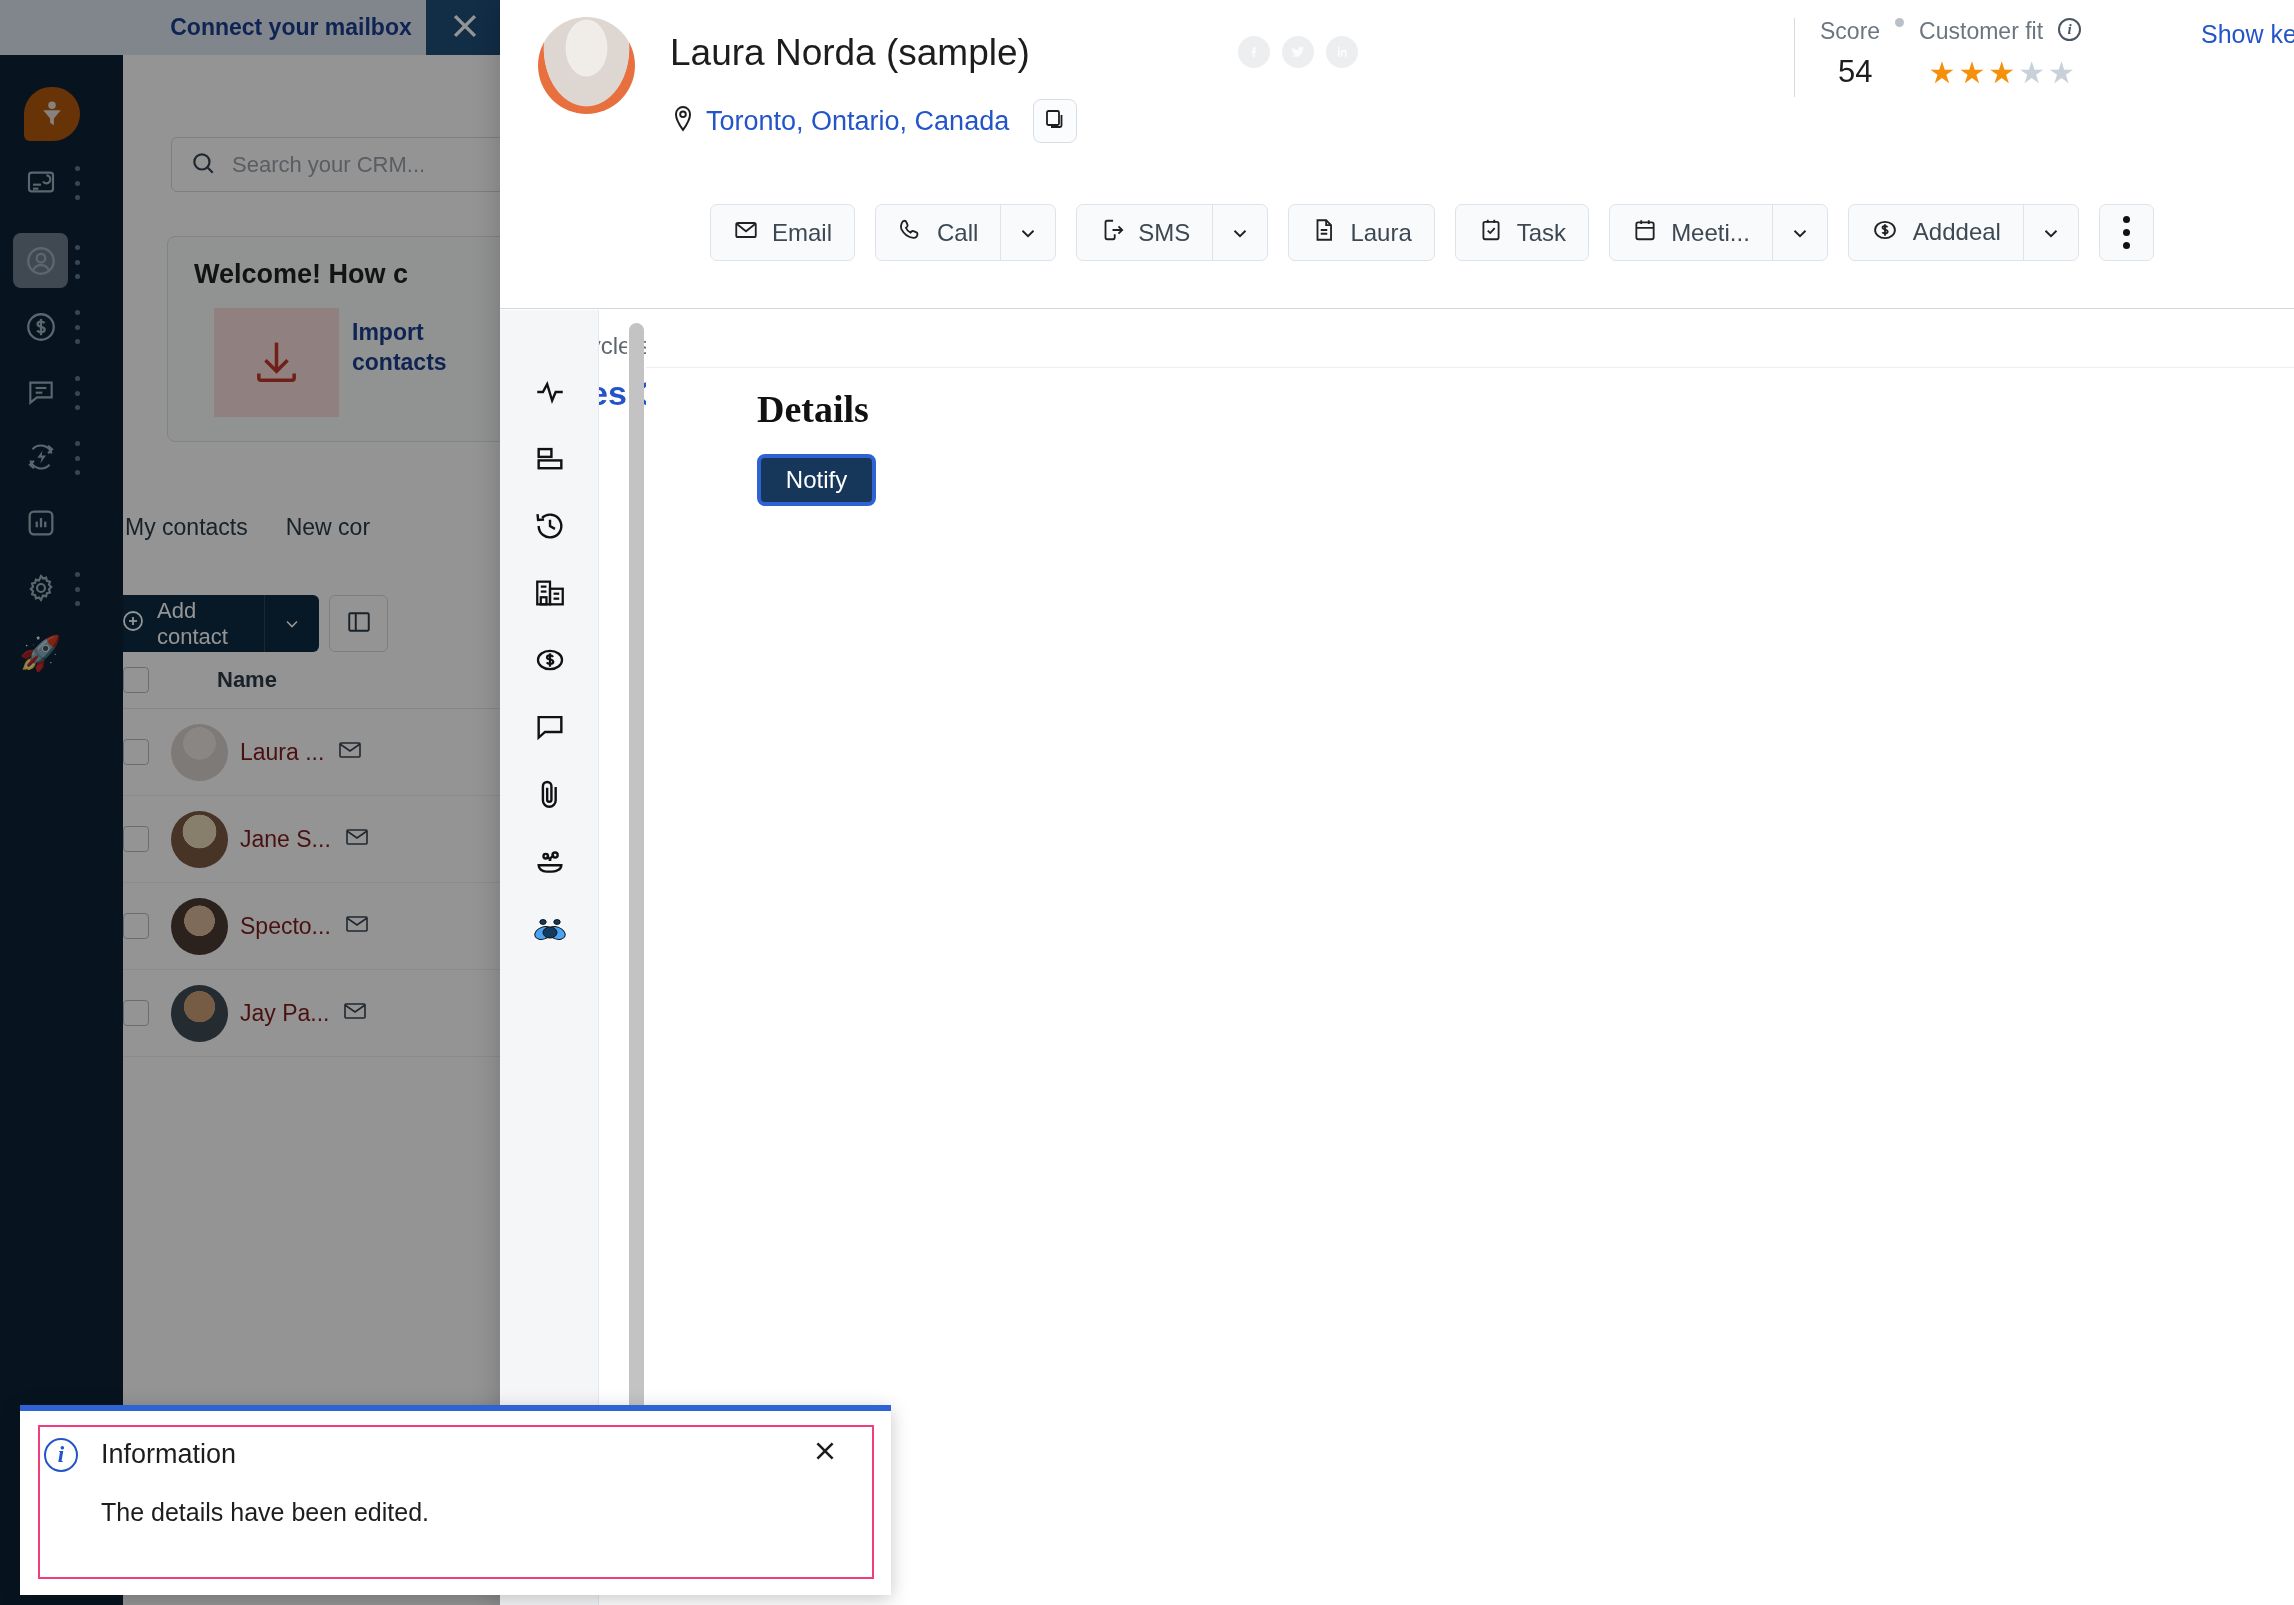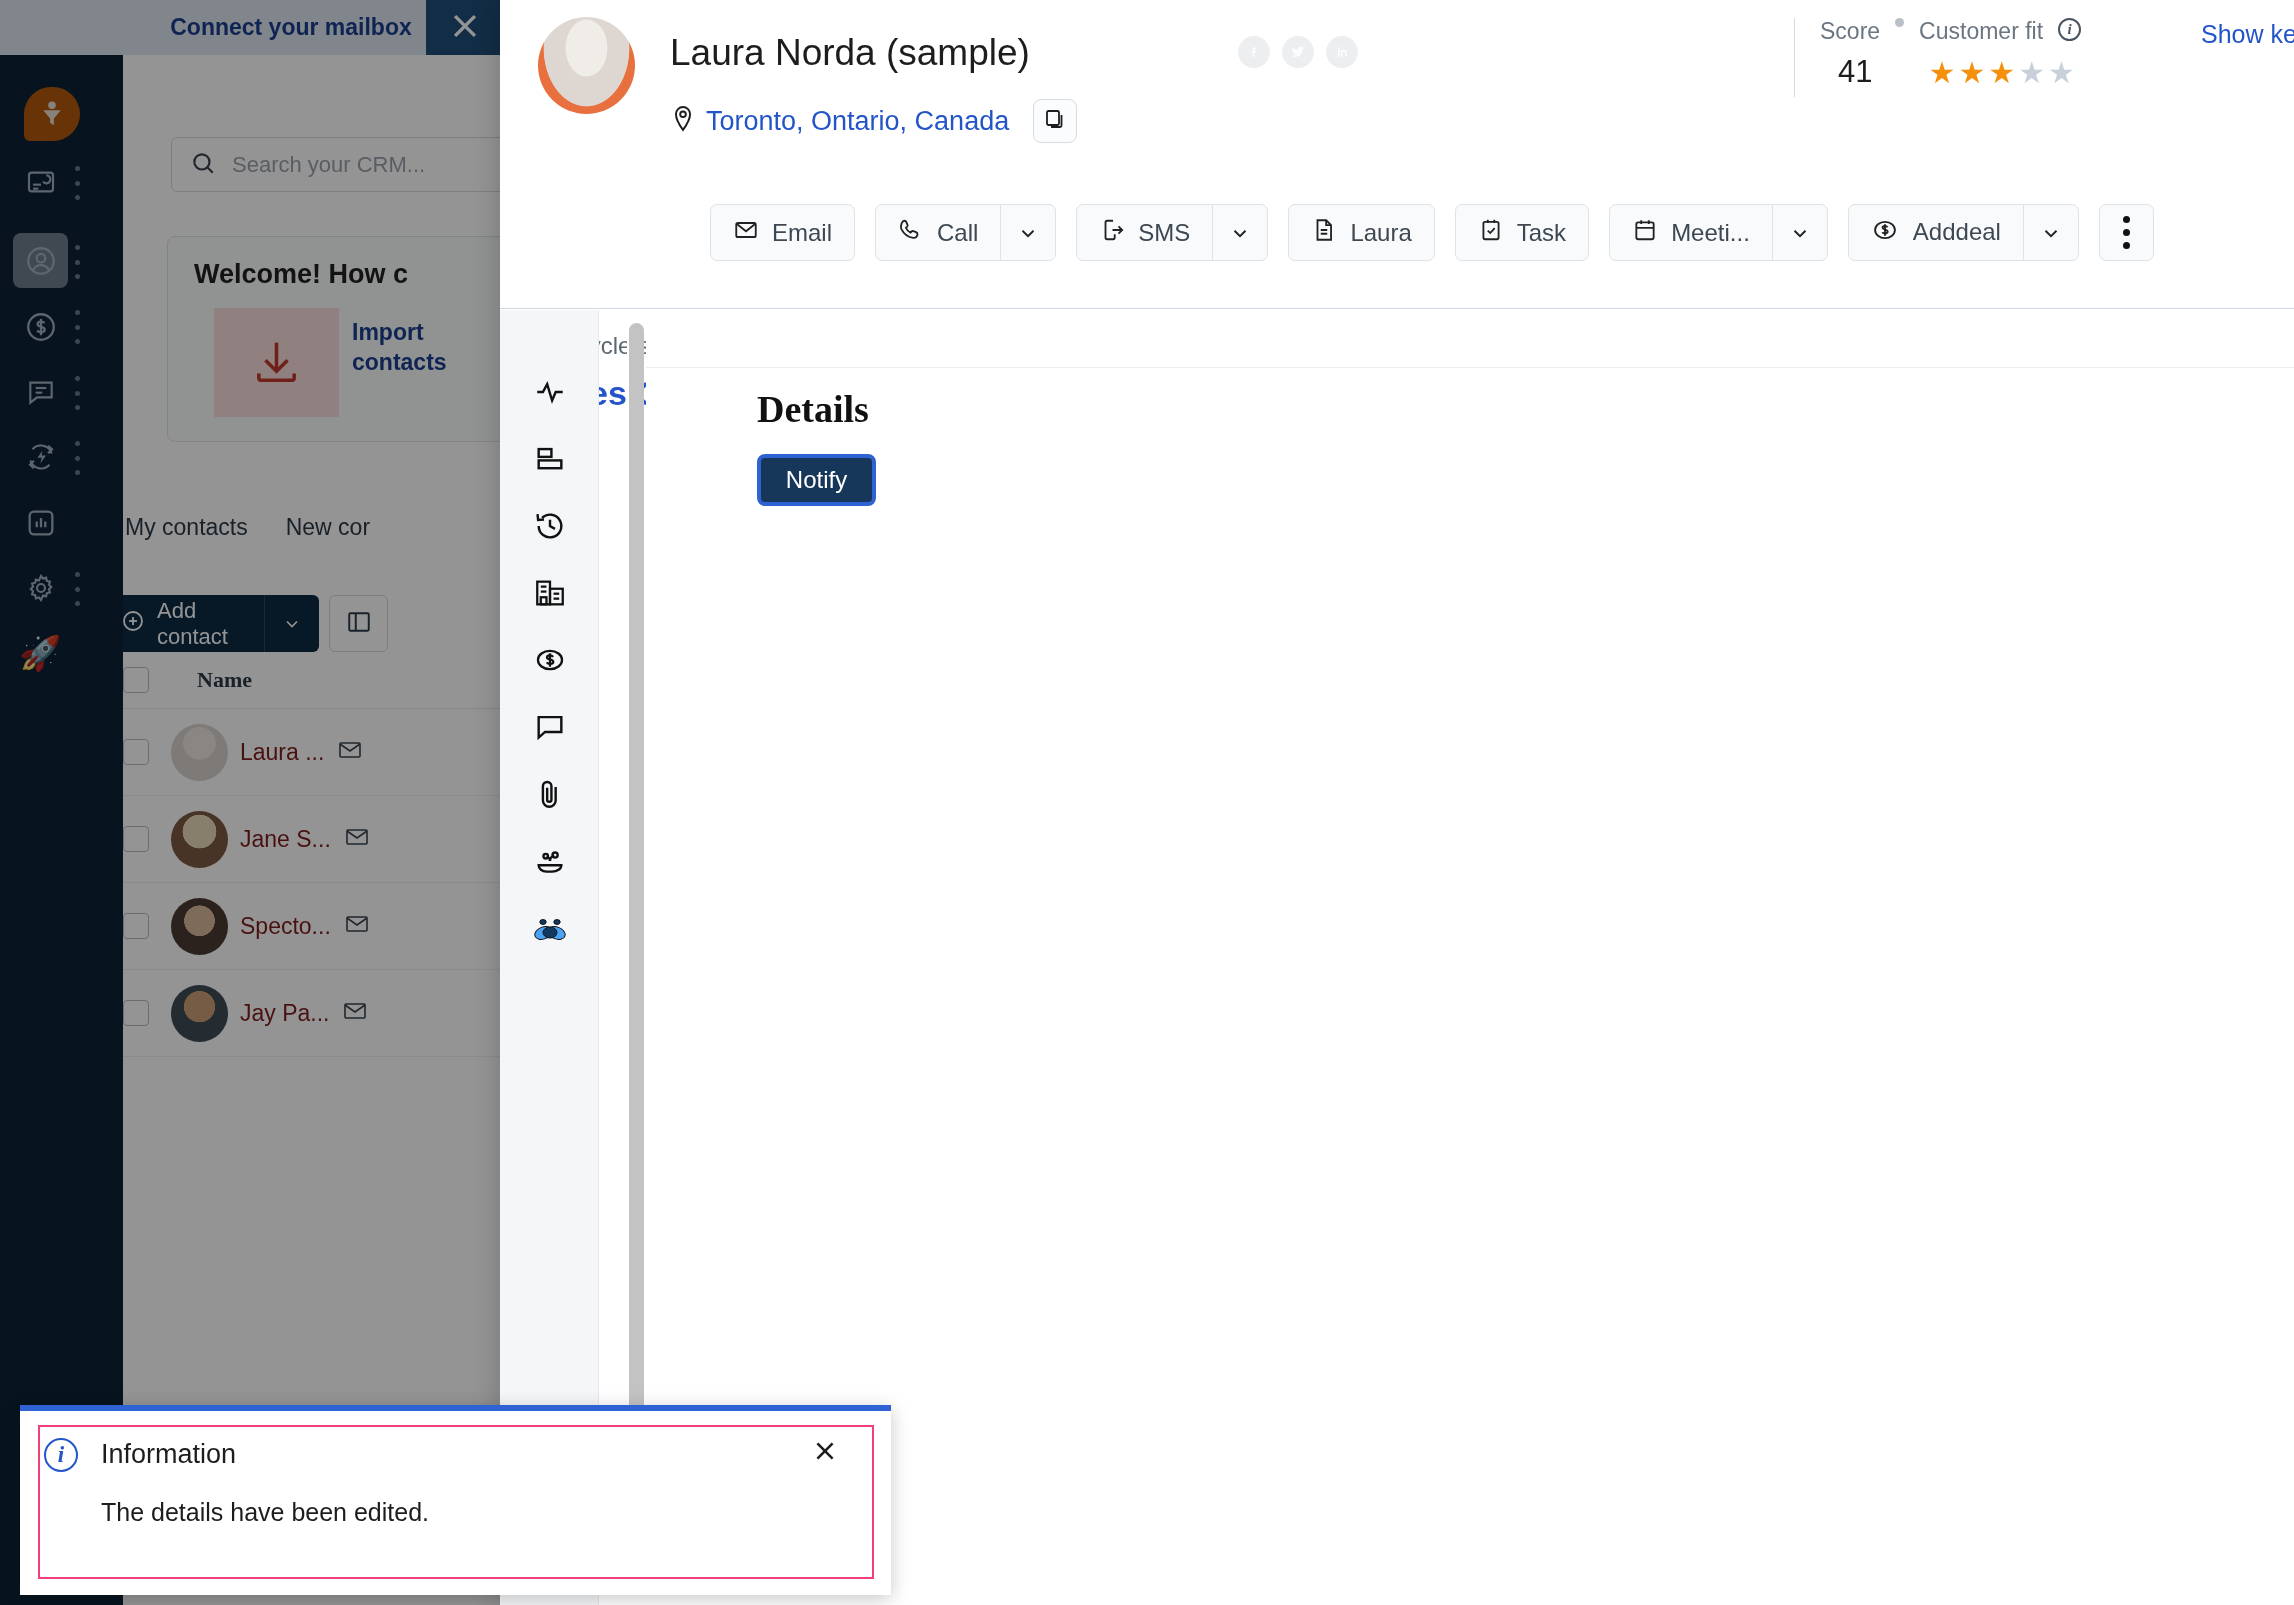--- a/index.html
+++ b/index.html
@@ -109,21 +109,21 @@
     display:flex; align-items:center; justify-content:center;
   }
   #contact-table { position: absolute; left: -24px; top: 597px; width: 404px; }
   #contact-table .thead {
     height: 57px; display: flex; align-items: center; border-bottom: 1px solid #e4e8ec;
   }
   #contact-table .cb {
     width: 26px; height: 26px; border: 1px solid #b6bec7; border-radius: 4px;
     margin-left: 24px; background: #fff; flex: none;
   }
-  #contact-table .thead .hname { margin-left: 48px; font-size: 22px; font-weight: bold; color:#2b3a48;font-family:Liberation Serif, serif; }
+  #contact-table .thead .hname { margin-left: 68px; font-size: 22px; font-weight: bold; color:#2b3a48; }
   #contact-table .row {
     height: 87px; display: flex; align-items: center; border-bottom: 1px solid #eceff2;
   }
   #contact-table .av {
     width: 57px; height: 57px; border-radius: 50%; margin-left: 22px; flex: none;
     background: #cfd6dd; overflow: hidden; position: relative;
   }
   #contact-table .cname { margin-left: 12px; font-size: 23px; color: #7f1d1d; white-space: nowrap;}
   #contact-table .mailic { margin-left: 14px; }
 
@@ -571,21 +571,21 @@
     </div>
 
     <div id="score-block">
       <div class="srow1">
         <span class="lbl">Score</span>
         <span class="sep"></span>
         <span class="lbl">Customer fit</span>
         <span id="info-i">i</span>
       </div>
       <div class="srow2">
-        <span id="score-val">41</span>
+        <span id="score-val">54</span>
         <span id="stars">
           <span class="star" style="color:#f5900c">★</span>
           <span class="star" style="color:#f5900c">★</span>
           <span class="star" style="color:#f5900c">★</span>
           <span class="star" style="color:#c8d1da">★</span>
           <span class="star" style="color:#c8d1da">★</span>
         </span>
       </div>
     </div>
 

